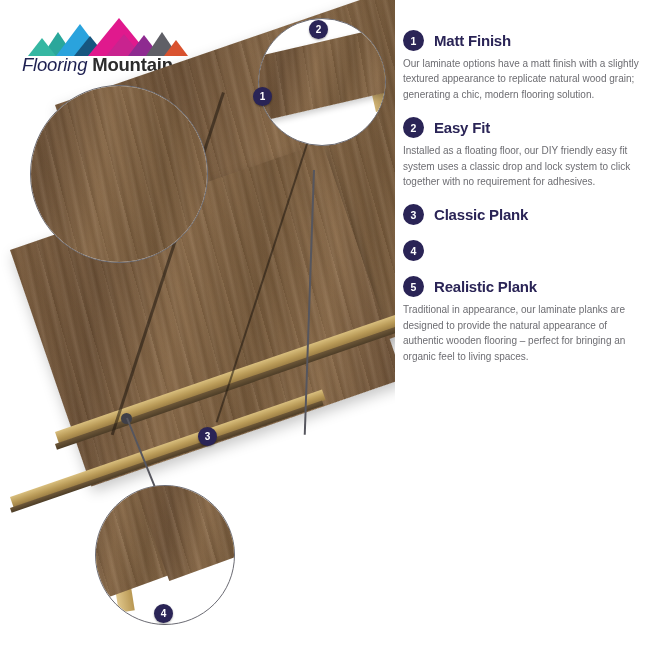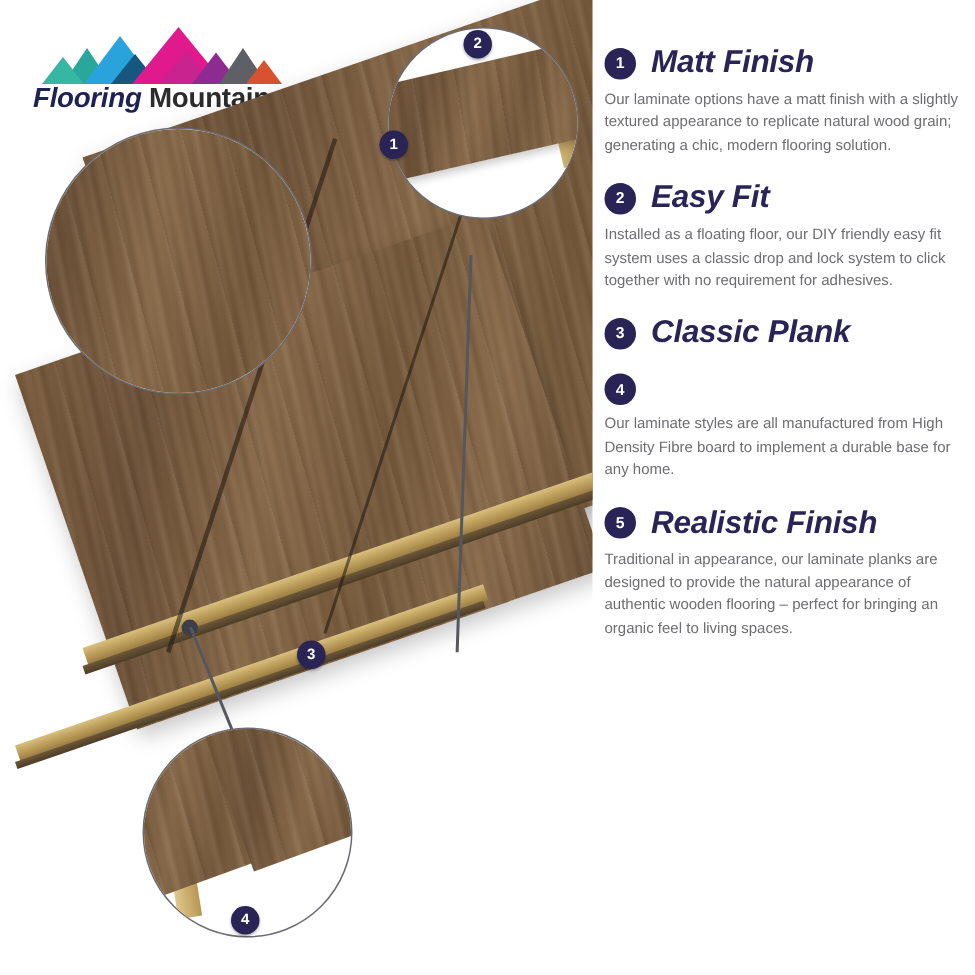--- a/index.html
+++ b/index.html
@@ -11,21 +11,21 @@
   #page{position:absolute;inset:0;background:#fff;}
 
   
   .logo{position:absolute;left:18px;top:18px;width:175px;height:58px;}
   .logo svg{display:block;}
   .logo-word{
     position:absolute;left:4px;top:36px;
     font-size:18.5px;letter-spacing:-0.2px;white-space:nowrap;
     color:#2a2a55;
   }
-  .logo-word .w1{font-style:italic;font-weight:bold;color:#1f2152;}
+  .logo-word .w1{font-style:italic;font-weight:normal;color:#1f2152;}
   .logo-word .w2{font-style:normal;font-weight:600;color:#2c2c2c;}
 
   
   .photo{position:absolute;left:0;top:0;width:395px;height:650px;overflow:hidden;}
 
   
   .wood{
     background:
       repeating-linear-gradient(97deg,
         rgba(255,255,255,0.045) 0px, rgba(0,0,0,0.05) 3px,
@@ -137,23 +137,22 @@
   
   .features{position:absolute;left:403px;top:30px;width:236px;}
   .feature{margin-bottom:15px;}
   .f-head{display:flex;align-items:center;gap:10px;margin-bottom:5px;}
   .f-num{
     width:21px;height:21px;border-radius:50%;flex:0 0 21px;
     background:#2a2456;color:#fff;font-size:10.5px;font-weight:bold;
     display:flex;align-items:center;justify-content:center;
   }
   .f-title{
-    font-size:21px;font-weight:bold;color:#2a2456;letter-spacing:-0.2px;
+    font-size:15px;font-weight:bold;color:#2a2456;letter-spacing:-0.2px;
     white-space:nowrap;
-    font-style:italic;
   }
   .f-body{
     font-size:10px;line-height:15.4px;color:#6d6d72;
   }
 </style>
 </head>
 <body>
 
 <div id="page">
 
@@ -242,25 +241,24 @@
       <div class="f-head">
         <div class="f-num">3</div>
         <div class="f-title">Classic Plank</div>
       </div>
     </div>
 
     <div class="feature">
       <div class="f-head">
         <div class="f-num">4</div>
       </div>
-      <div class="f-body">Our laminate styles are all manufactured from High Density Fibre board to implement a durable base for any home.</div>
     </div>
 
     <div class="feature">
       <div class="f-head">
         <div class="f-num">5</div>
-        <div class="f-title">Realistic Finish</div>
+        <div class="f-title">Realistic Plank</div>
       </div>
       <div class="f-body">Traditional in appearance, our laminate planks are designed to provide the natural appearance of authentic wooden flooring – perfect for bringing an organic feel to living spaces.</div>
     </div>
 
   </div>
 </div>
 
 </body></html>

